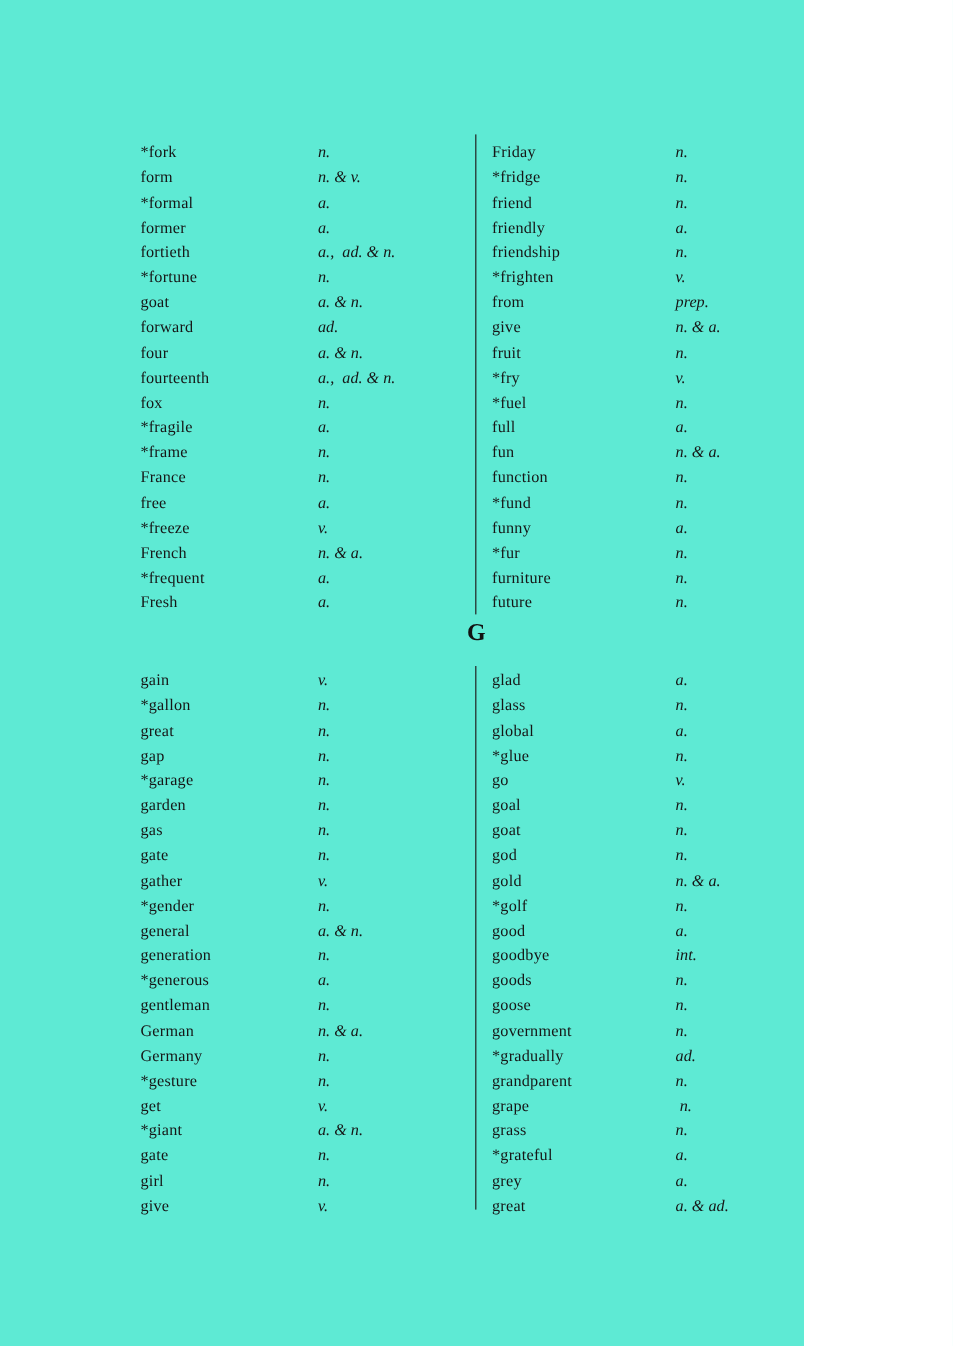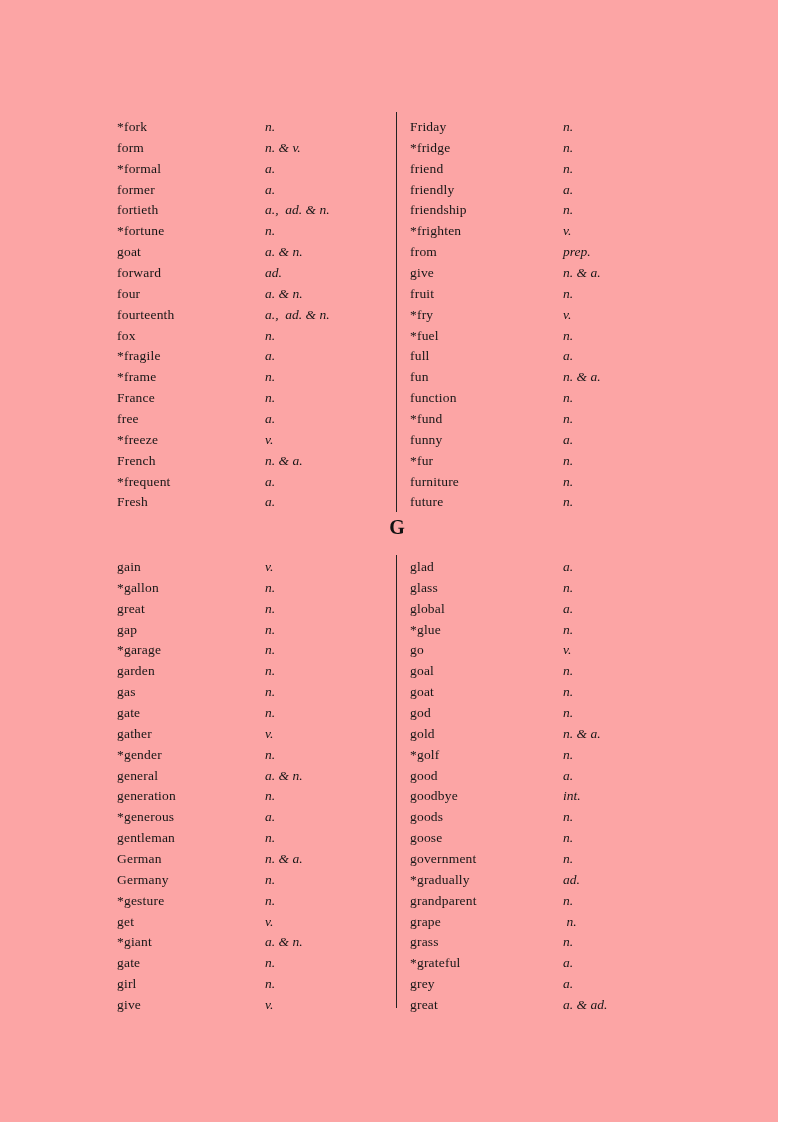--- a/index.html
+++ b/index.html
@@ -2,23 +2,23 @@
 <html><head>
 <meta charset="utf-8">
 <style>
   html, body {
     margin: 0;
     padding: 0;
     background: #ffffff;
   }
   .page {
     position: relative;
-    width: 778px;
+    width: 670px;
     height: 1122px;
-    background: #fca5a5;
+    background: #5eead4;
     font-family: "Liberation Serif", serif;
     color: #161616;
     overflow: hidden;
   }
   .wordlist {
     position: absolute;
     left: 0;
     width: 794px;
   }
   .section-f { top: 117px; }

